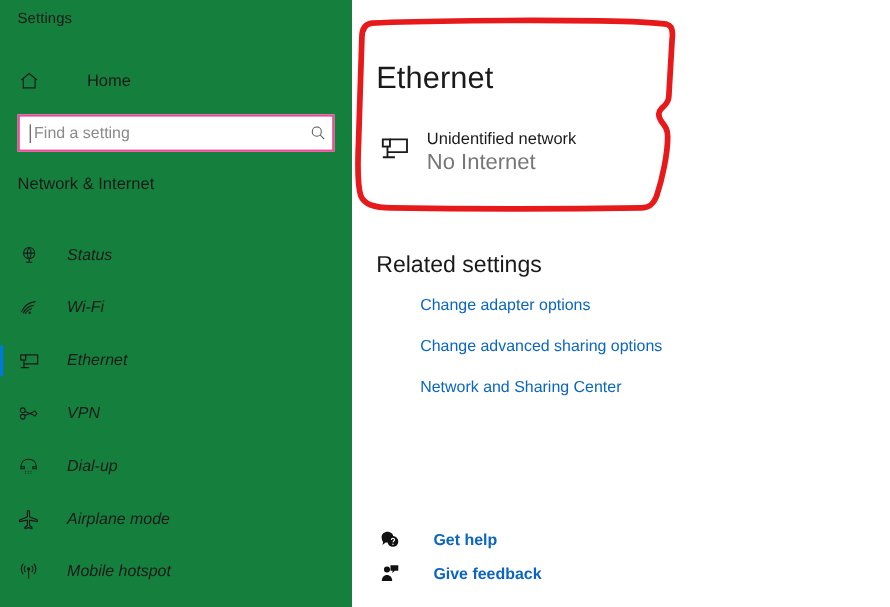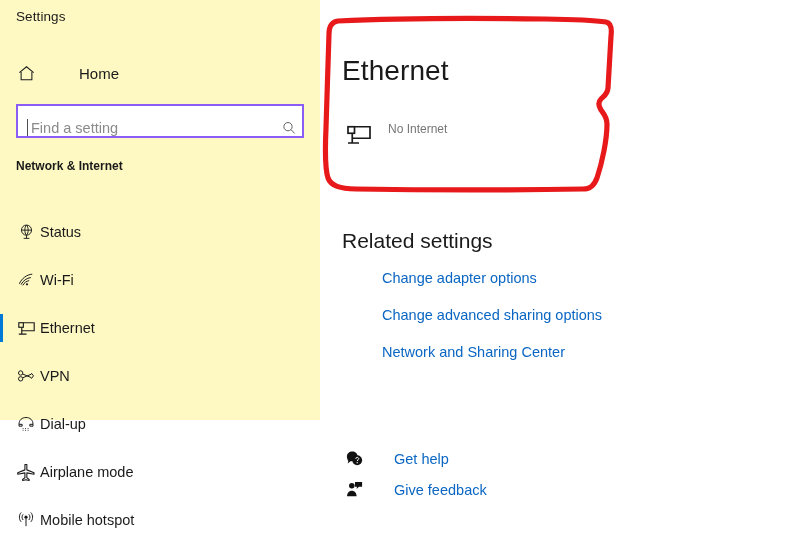--- a/index.html
+++ b/index.html
@@ -18,22 +18,22 @@
   #app {
     position: relative;
     width: 809px;
     height: 552px;
     display: flex;
   }
 
   
   .sidebar {
     width: 320px;
-    height: 420px;
-    background: #fef9c3;
+    height: 552px;
+    background: #15803d;
     position: relative;
     flex: 0 0 320px;
   }
   .app-title {
     position: absolute;
     left: 16px;
     top: 9px;
     font-size: 13.5px;
     color: #1a1a1a;
     letter-spacing: 0.1px;
@@ -63,23 +63,23 @@
   }
 
   .search-wrap {
     position: absolute;
     left: 16px;
     top: 104px;
     width: 288px;
     height: 34px;
     box-sizing: border-box;
     background: #ffffff;
-    border: 2px solid #8b5cf6;
-    display: flex;
-    align-items: flex-end;
+    border: 2px solid #ec4899;
+    display: flex;
+    align-items: center;
   }
   .search-caret {
     width: 1px;
     height: 17px;
     background: #4d4d4d;
     margin-left: 9px;
     flex: 0 0 1px;
   }
   .search-text {
     flex: 1;
@@ -95,22 +95,22 @@
     display: flex;
     align-items: center;
     justify-content: center;
     color: #555;
   }
 
   .section-title {
     position: absolute;
     left: 16px;
     top: 159px;
-    font-size: 12px;
-    font-weight: bold;
+    font-size: 15px;
+    font-weight: normal;
     color: #1a1a1a;
   }
 
   .nav {
     position: absolute;
     left: 0;
     top: 208px;
     width: 320px;
   }
   .nav-item {
@@ -133,24 +133,25 @@
     width: 24px;
     height: 24px;
     margin-left: 14px;
     display: flex;
     align-items: center;
     justify-content: center;
     color: #1a1a1a;
     flex: 0 0 24px;
   }
   .nav-label {
-    margin-left: 2px;
+    margin-left: 23px;
     font-size: 14.5px;
     color: #1a1a1a;
     white-space: nowrap;
+    font-style: italic;
   }
 
   
   .content {
     position: relative;
     flex: 1;
     background: #ffffff;
     height: 552px;
   }
   .page-title {
@@ -178,21 +179,21 @@
     color: #1a1a1a;
     margin-top: 1px;
   }
   .net-texts { margin-left: 12px; }
   .net-name {
     font-size: 15px;
     color: #1a1a1a;
     line-height: 19px;
   }
   .net-status {
-    font-size: 12px;
+    font-size: 20px;
     color: #767676;
     line-height: 20px;
     margin-top: 2px;
   }
 
   .related-title {
     position: absolute;
     left: 22px;
     top: 229px;
     font-size: 21px;
@@ -212,22 +213,23 @@
     margin-bottom: 19px;
     text-decoration: none;
     white-space: nowrap;
     cursor: pointer;
     margin-left: 40px;
   }
 
   .help-block {
     position: absolute;
     left: 22px;
-    top: 443px;
+    top: 475px;
     width: 300px;
+    font-weight: bold;
   }
   .help-row {
     display: flex;
     align-items: center;
     height: 31px;
   }
   .help-icon {
     width: 24px;
     flex: 0 0 24px;
     display: flex;
@@ -383,20 +385,21 @@
 
     <div class="net-row">
       <span class="net-icon">
         <svg width="30" height="30" viewBox="0 0 24 24" fill="none" stroke="#1a1a1a" stroke-width="1.35">
           <rect x="3.2" y="5.4" width="5.2" height="5.2"></rect>
           <path d="M8.4 5.4 L20.8 5.4 L20.8 14.6 L6.6 14.6"></path>
           <path d="M6.6 10.6 L6.6 18.4 M3.2 18.4 L12 18.4"></path>
         </svg>
       </span>
       <span class="net-texts">
+        <div class="net-name">Unidentified network</div>
         <div class="net-status">No Internet</div>
       </span>
     </div>
 
     <div class="related-title">Related settings</div>
 
     <div class="links">
       <a class="link-item">Change adapter options</a>
       <a class="link-item">Change advanced sharing options</a>
       <a class="link-item">Network and Sharing Center</a>

